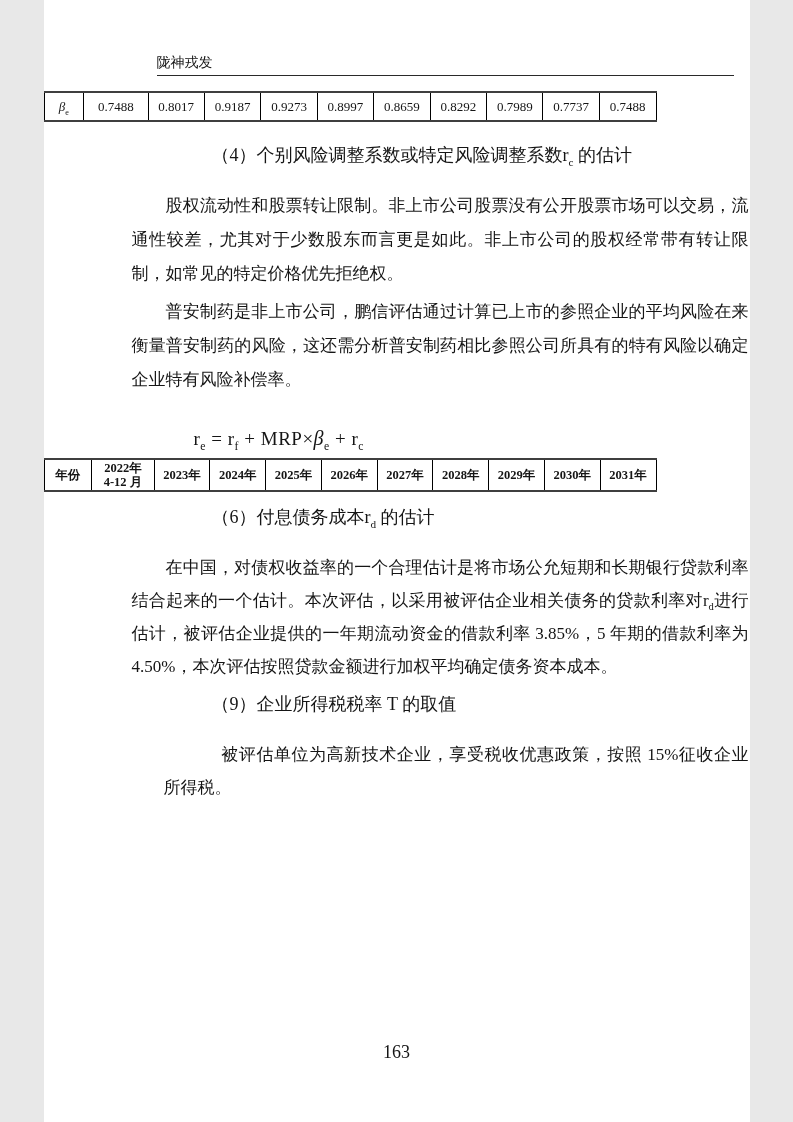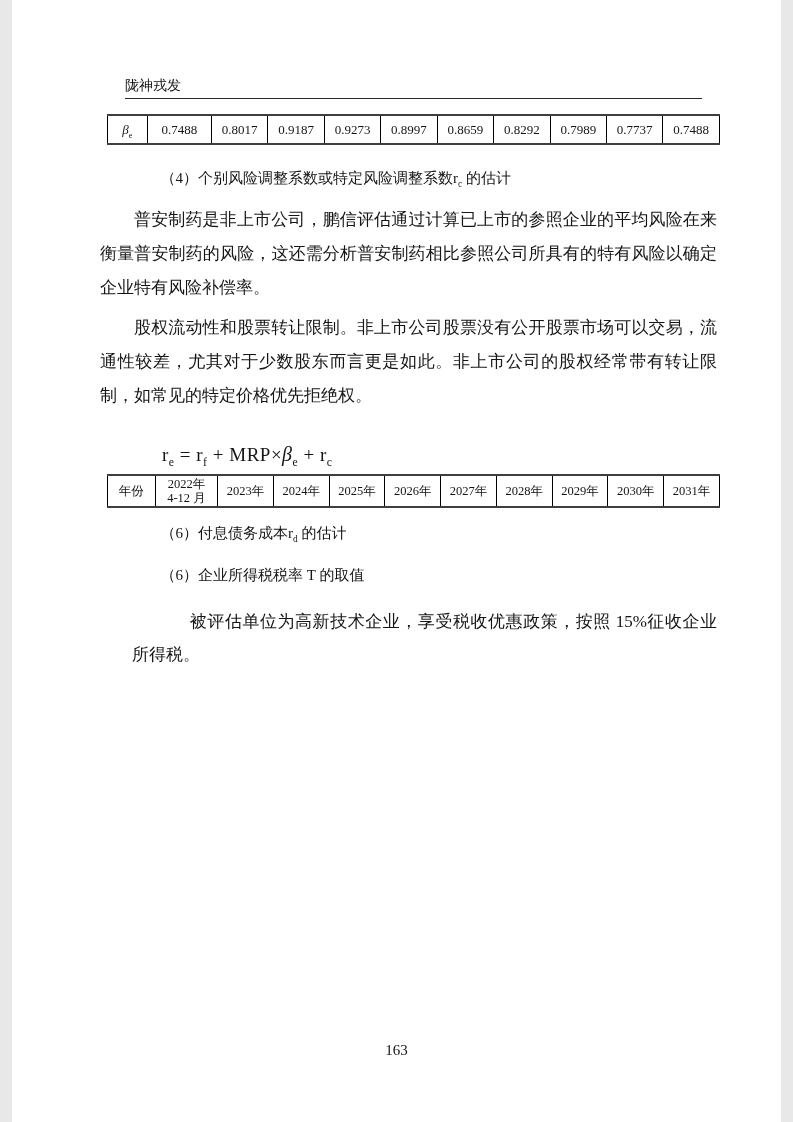--- a/index.html
+++ b/index.html
@@ -1,69 +1,68 @@
 <!DOCTYPE html>
 <html><head>
 <meta charset="utf-8">
 <style>
   html,body { margin:0; padding:0; background:#e8e8e8; }
   .page {
     position:relative;
-    width:769px; height:1122px;
+    width:706px; height:1122px;
     margin:0 auto;
     background:#ffffff;
     box-sizing:border-box;
-    padding-top:77px;
+    padding-top:54px;
     font-family:"Liberation Serif","DejaVu Serif",serif;
     color:#151515;
     overflow:hidden;
   }
   
   .doc-header {
     margin-left:113px;
     width:577px;
     display:flex;
     justify-content:space-between;
     align-items:flex-end;
     border-bottom:1.5px solid #2a2a2a;
     padding-bottom:3px;
     font-size:14px;
     line-height:18px;
   }
   
   .tbl {
-    margin-left:95px;
     width:613px;
     border-collapse:collapse;
     table-layout:fixed;
     text-align:center;
     border-top:2.5px solid #3f3f3f;
     border-bottom:2.5px solid #3f3f3f;
     font-size:13px;
   }
   .tbl td {
     border-left:1px solid #000;
     border-right:1px solid #000;
     padding:0 1px;
     vertical-align:middle;
   }
   .tbl tr + tr td { border-top:1px solid #000; }
   .beta-table { margin-top:15px; }
   .beta-table td { height:27px; }
   .re-table { margin-top:2px; }
-  .re-table .hd-row td { height:30px; font-weight:normal; font-size:12.5px; line-height:14px; }
+  .re-table .hd-row td { height:30px; font-weight:bold; font-size:12.5px; line-height:14px; }
   .re-table .val-row td { height:24px; font-size:12.5px; }
   .lbl-italic i { font-family:"Liberation Serif",serif; font-style:italic; }
   sub { font-size:0.62em; line-height:0; }
   
   .content { margin-left:88px; width:617px; }
   .hd {
-    font-size:15px; line-height:34px;
+    font-size:18px; line-height:34px;
     text-indent:3.5em;
-    margin:8px;
+    margin:17px;
   }
   .para {
     font-size:17px; line-height:34px;
     text-align:justify;
     text-indent:2em;
     margin:0;
   }
   .tight { line-height:33px; }
   .mt16 { margin-top:16px; }
   .mt13 { margin-top:13px; }
@@ -76,21 +75,21 @@
     font-size:19px;
     line-height:34px;
     letter-spacing:0.5px;
   }
   .formula i { font-style:italic; font-size:20px; }
   .page-number {
     position:absolute;
     top:1042px; left:0;
     width:100%;
     text-align:center;
-    font-size:15px;
+    font-size:18px;
   }
 </style>
 </head>
 <body>
 
 <div class="page">
 
   <div class="doc-header">
     <span>陇神戎发</span>
   </div>
@@ -122,22 +121,22 @@
       <td>0.7989</td>
       <td>0.7737</td>
       <td>0.7488</td>
     </tr>
   </tbody>
     </table>
 
   <div class="content">
 
     <p class="hd mt16"><span>（4）个别风险调整系数或特定风险调整系数r</span><sub>c</sub><span> 的估计</span></p>
+    <p class="para mt6">股权流动性和股票转让限制。非上市公司股票没有公开股票市场可以交易，流通性较差，尤其对于少数股东而言更是如此。非上市公司的股权经常带有转让限制，如常见的特定价格优先拒绝权。</p>
     <p class="para mt4">普安制药是非上市公司，鹏信评估通过计算已上市的参照企业的平均风险在来衡量普安制药的风险，这还需分析普安制药相比参照公司所具有的特有风险以确定企业特有风险补偿率。</p>
-    <p class="para mt6">股权流动性和股票转让限制。非上市公司股票没有公开股票市场可以交易，流通性较差，尤其对于少数股东而言更是如此。非上市公司的股权经常带有转让限制，如常见的特定价格优先拒绝权。</p>
 
     <p class="formula"><span>r</span><sub>e</sub><span> = r</span><sub>f</sub><span> + MRP×</span><i>β</i><sub>e</sub><span> + r</span><sub>c</sub></p>
   </div>
 
   <table class="tbl re-table">
     <colgroup>
       <col style="width:7.8%">
         <col style="width:10.2%">
         <col style="width:9.11%">
         <col style="width:9.11%">
@@ -162,20 +161,21 @@
       <td>2029年</td>
       <td>2030年</td>
       <td>2031年</td>
     </tr>
   </tbody>
     </table>
 
   <div class="content">
 
     <p class="hd mt8"><span>（6）付息债务成本r</span><sub>d</sub><span> 的估计</span></p>
+    <p class="para tight mt13"><span>在中国，对债权收益率的一个合理估计是将市场公允短期和长期银行贷款利率结合起来的一个估计。本次评估，以采用被评估企业相关债务的贷款利率对r</span><sub>d</sub><span>进行估计，被评估企业提供的一年期流动资金的借款利率 3.85%，5 年期的借款利率为 4.50%，本次评估按照贷款金额进行加权平均确定债务资本成本。</span></p>
 
-    <p class="hd mt4">（6）企业所得税税率 T 的取值</p>
+    <p class="hd mt4">（9）企业所得税税率 T 的取值</p>
     <p class="para tight mt13 indent34">被评估单位为高新技术企业，享受税收优惠政策，按照 15%征收企业所得税。</p>
   </div>
 
   <div class="page-number">163</div>
 
 </div>
 
 </body></html>

